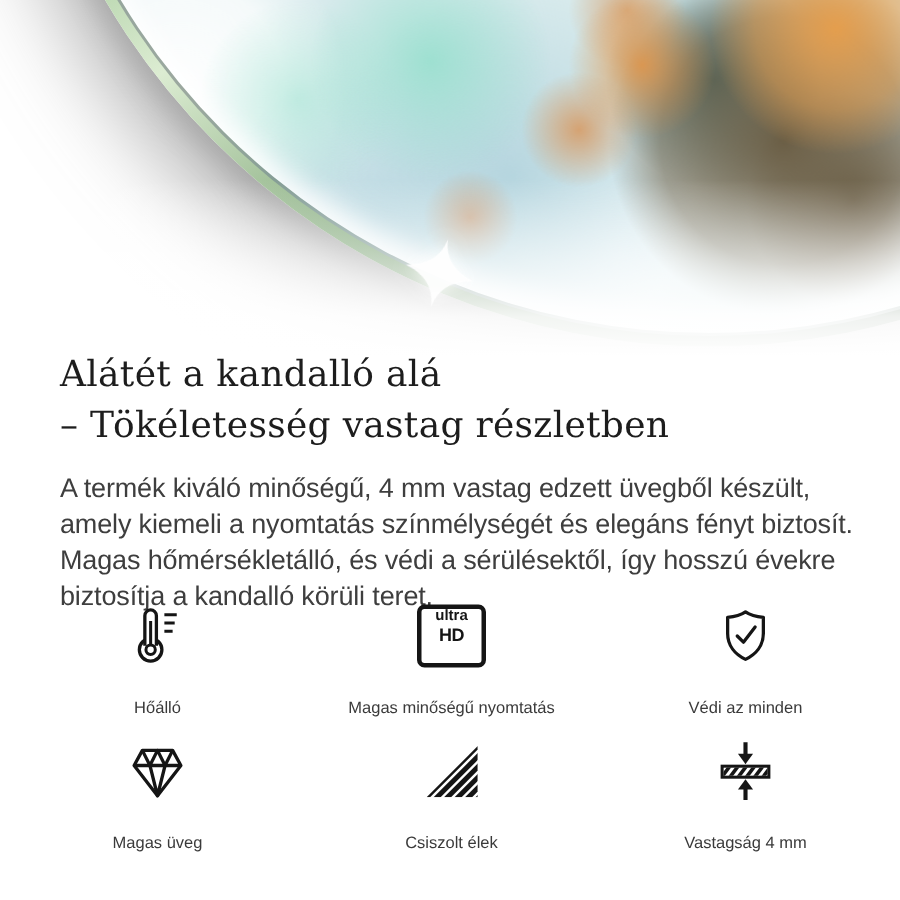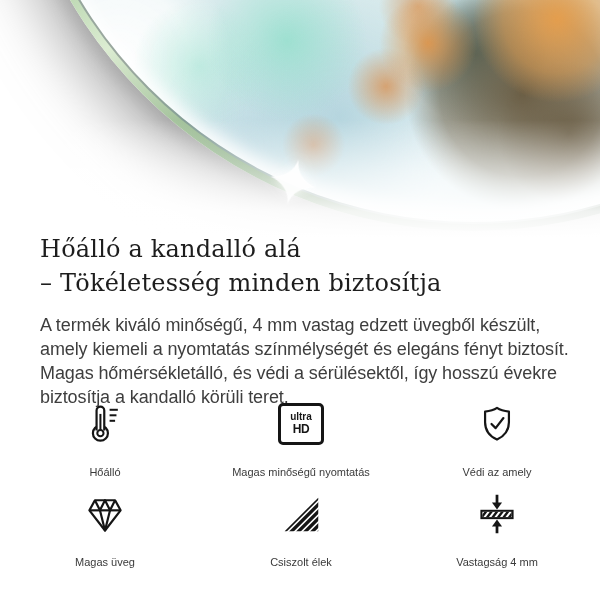--- a/index.html
+++ b/index.html
@@ -48,21 +48,21 @@
   .desc{margin:13px 0 0;width:540px;font-size:18px;line-height:24px;color:#3e3e3e;letter-spacing:-.1px;}
 
   
   .features{position:absolute;left:40px;top:398px;width:522px;
     display:grid;grid-template-columns:130px 262px 130px;row-gap:10px;}
   .feature{display:flex;flex-direction:column;align-items:center;}
   .icon-box{height:52px;display:flex;align-items:center;justify-content:center;}
   .feature-label{margin-top:16px;font-size:11px;color:#3a3a3a;white-space:nowrap;}
   .ic{stroke:#151515;fill:none;stroke-width:2.4;}
   .uhd-box{width:40px;height:36px;border:3px solid #151515;border-radius:5px;
-    display:flex;flex-direction:column;align-items:center;justify-content:center;
+    display:flex;flex-direction:column;align-items:center;justify-content:flex-start;
     color:#151515;font-weight:700;}
   .uhd-top{font-size:10px;line-height:10px;}
   .uhd-bottom{font-size:12px;line-height:15px;letter-spacing:-.3px;}
 </style>
 </head>
 <body>
 
 <div class="page">
 
   <div class="hero">
@@ -70,22 +70,22 @@
       <div class="disc-art"></div>
     </div>
     <div class="hero-fade"></div>
     <svg class="sparkle" viewBox="0 0 40 40">
       <path d="M20 0 Q22 16 40 20 Q22 24 20 40 Q18 24 0 20 Q18 16 20 0 Z" fill="#ffffff"></path>
     </svg>
   </div>
 
   <div class="content">
     <h1>
-      <span class="t-line">Hőálló a kandalló alá</span>
-      <span class="t-line">– Tökéletesség minden biztosítja</span>
+      <span class="t-line">Alátét a kandalló alá</span>
+      <span class="t-line">– Tökéletesség vastag részletben</span>
     </h1>
     <p class="desc">A termék kiváló minőségű, 4 mm vastag edzett üvegből készült, amely kiemeli a nyomtatás színmélységét és elegáns fényt biztosít. Magas hőmérsékletálló, és védi a sérülésektől, így hosszú évekre biztosítja a kandalló körüli teret.</p>
   </div>
 
   <div class="features">
 
     <div class="feature">
       <div class="icon-box">
         <svg class="ic" width="44" height="44" viewBox="0 0 48 48">
           <circle cx="19" cy="34" r="8.2"></circle>
@@ -110,21 +110,21 @@
       <span class="feature-label">Magas minőségű nyomtatás</span>
     </div>
 
     <div class="feature">
       <div class="icon-box">
         <svg class="ic" width="44" height="44" viewBox="0 0 48 48" stroke-linejoin="round" stroke-linecap="round">
           <path d="M24 6.5 C27 8.5 32 10 37 10.5 L37 22 C37 31 31.5 37.5 24 41 C16.5 37.5 11 31 11 22 L11 10.5 C16 10 21 8.5 24 6.5 Z"></path>
           <path d="M18 24 L22.5 28.5 L31 17.5"></path>
         </svg>
       </div>
-      <span class="feature-label">Védi az amely</span>
+      <span class="feature-label">Védi az minden</span>
     </div>
 
     <div class="feature">
       <div class="icon-box">
         <svg class="ic" width="44" height="44" viewBox="0 0 48 48" stroke-width="2.2" stroke-linejoin="round">
           <path d="M13 9 L35 9 L41 20 L24 42 L7 20 Z"></path>
           <path d="M7 20 L41 20"></path>
           <path d="M13 9 L18.5 20 L24 9 L29.5 20 L35 9"></path>
           <path d="M18.5 20 L24 42 L29.5 20"></path>
         </svg>

